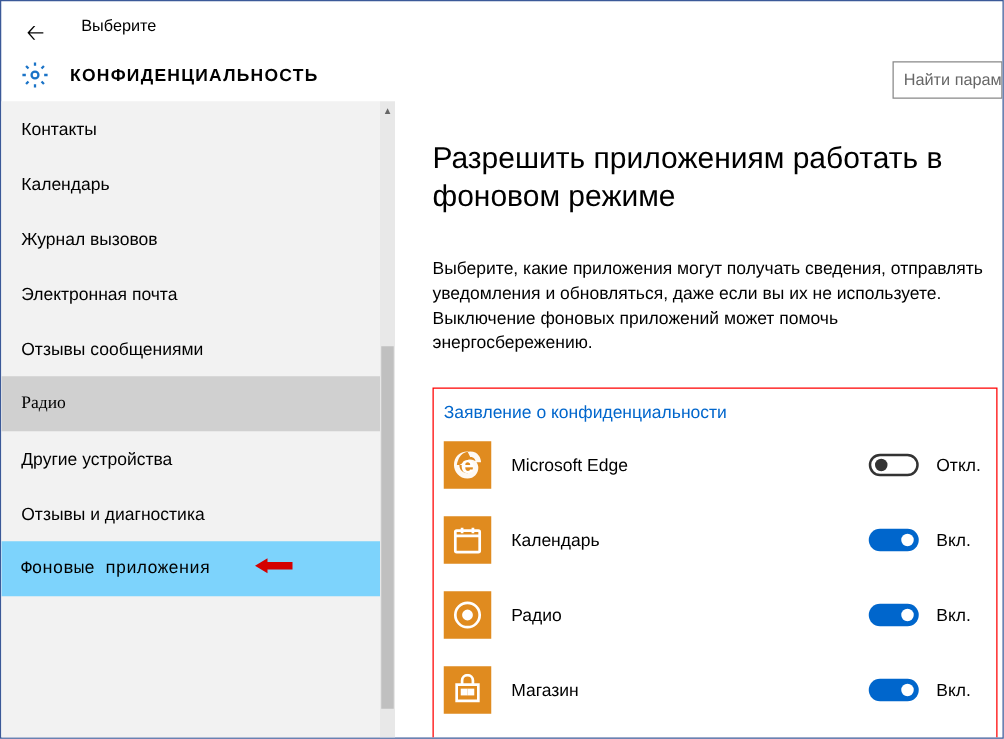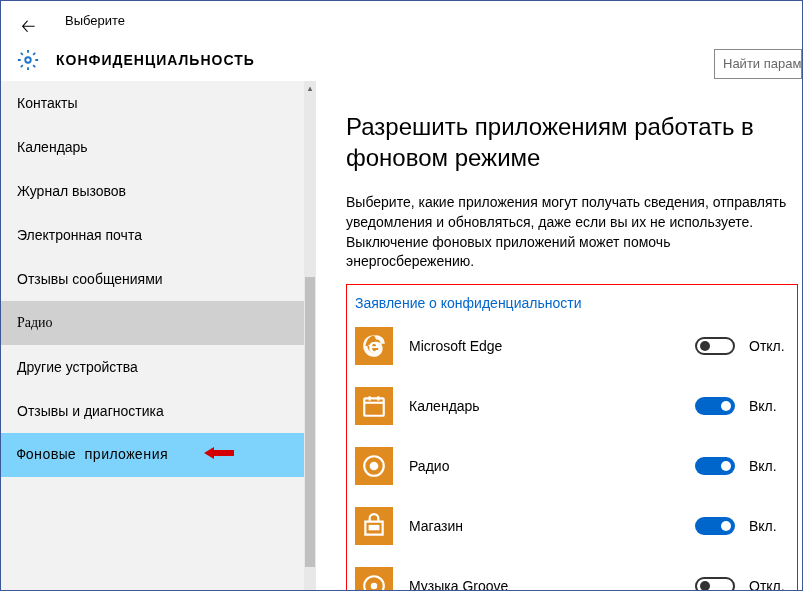--- a/index.html
+++ b/index.html
@@ -122,27 +122,27 @@
   .main {
     flex: 1;
     padding: 30px 0 0 30px;
     position: relative;
     overflow: hidden;
   }
   .main h1 {
     font-size: 24px;
     font-weight: 400;
     line-height: 1.3;
-    margin-bottom: 20px;
+    margin-bottom: 32px;
     padding-right: 20px;
   }
   .main .desc {
     font-size: 14px;
     line-height: 1.4;
-    margin-bottom: 12px;
+    margin-bottom: 26px;
     padding-right: 10px;
   }
   .highlight-box {
     border: 1px solid #ff0000;
     padding: 10px 8px 0 8px;
     margin-right: 4px;
     min-height: 310px;
   }
   .privacy-link {
     color: #0066cc;

